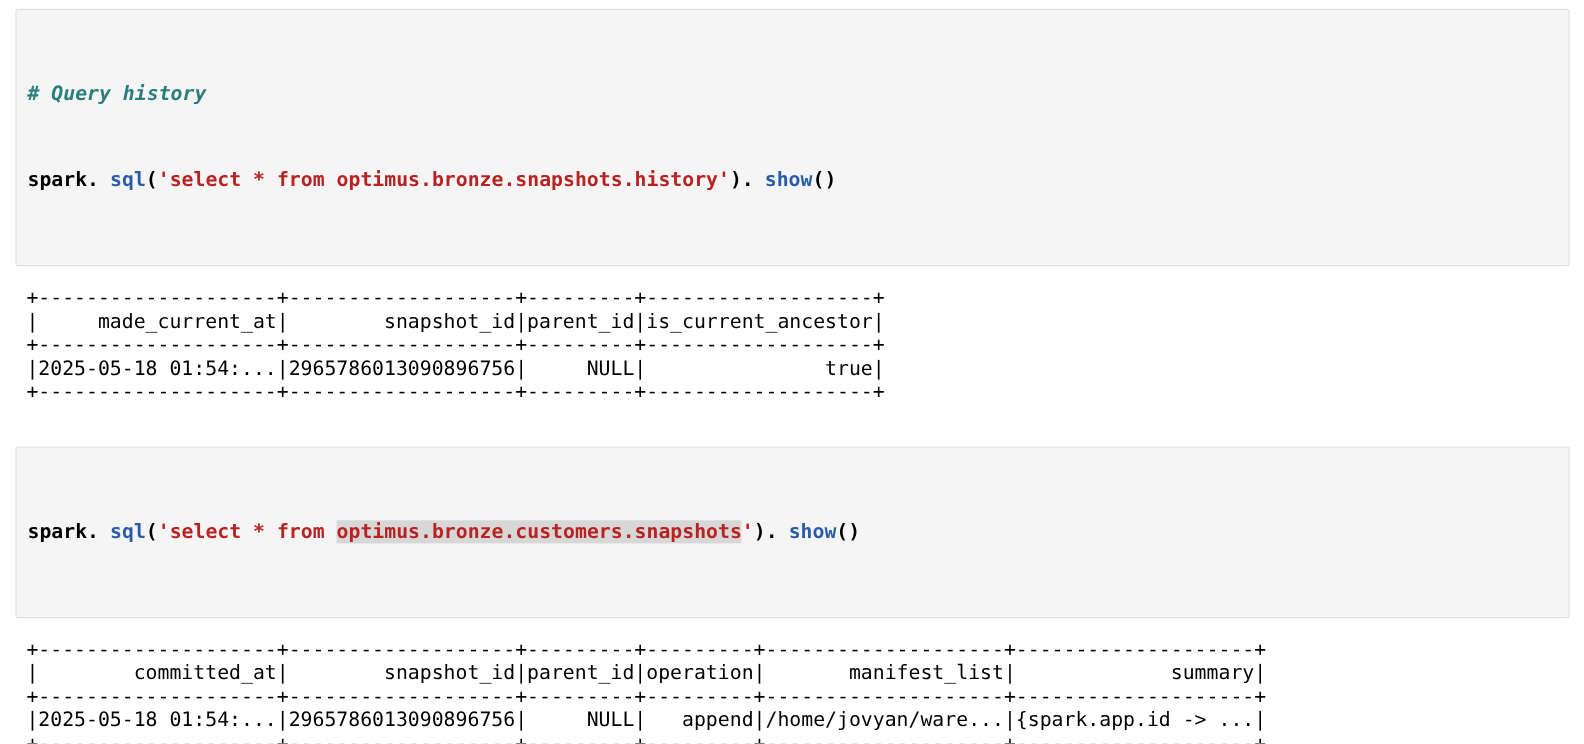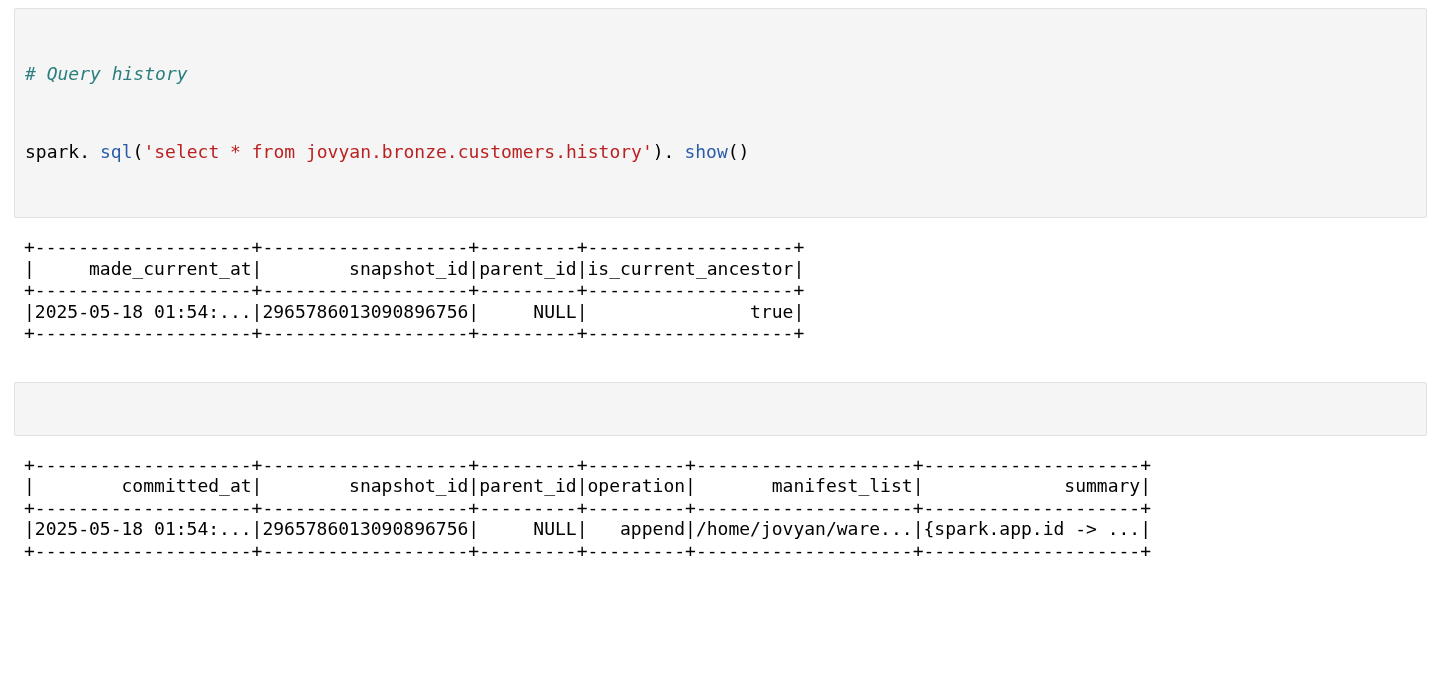--- a/index.html
+++ b/index.html
@@ -13,24 +13,25 @@
   }
   .notebook {
     width: 1440px;
     height: 676px;
   }
   .cell {
     margin: 38px 13px 0 14px;
     background: var(--cell-bg, #f5f5f5);
     border: 1px solid var(--cell-border, #e1e1e1);
     border-radius: 2px;
-    padding: 0 10px;
+    padding: 12px 10px;
     font-size: 18px;
     line-height: 26px;
     white-space: pre;
+    font-weight: bold;
   }
   .section:first-child .cell {
     margin-top: 8px;
   }
   .code-line {
     white-space: pre;
   }
   .comment {
     color: var(--comment, #2a7e7e);
     font-style: italic;
@@ -50,31 +51,32 @@
   }
 </style>
 </head>
 <body>
 
 <div class="notebook">
 
   <div class="section">
     <div class="cell">
       <div class="code-line comment"># Query history</div>
-      <div class="code-line"><span class="tok">spark.</span><span class="tok-fn">sql</span><span class="tok">(</span><span class="tok-str">'select * from jovyan.bronze.customers.history'</span><span class="tok">).</span><span class="tok-fn">show</span><span class="tok">()</span></div>
+      <div class="code-line"><span class="tok">spark.</span><span class="tok-fn">sql</span><span class="tok">(</span><span class="tok-str">'select * from optimus.bronze.snapshots.history'</span><span class="tok">).</span><span class="tok-fn">show</span><span class="tok">()</span></div>
     </div>
     <pre class="output">+--------------------+-------------------+---------+-------------------+
 |     made_current_at|        snapshot_id|parent_id|is_current_ancestor|
 +--------------------+-------------------+---------+-------------------+
 |2025-05-18 01:54:...|2965786013090896756|     NULL|               true|
 +--------------------+-------------------+---------+-------------------+</pre>
   </div>
 
   <div class="section">
     <div class="cell">
+      <div class="code-line"><span class="tok">spark.</span><span class="tok-fn">sql</span><span class="tok">(</span><span class="tok-str">'select * from </span><span class="tok-str hl">optimus.bronze.customers.snapshots</span><span class="tok-str">'</span><span class="tok">).</span><span class="tok-fn">show</span><span class="tok">()</span></div>
     </div>
     <pre class="output">+--------------------+-------------------+---------+---------+--------------------+--------------------+
 |        committed_at|        snapshot_id|parent_id|operation|       manifest_list|             summary|
 +--------------------+-------------------+---------+---------+--------------------+--------------------+
 |2025-05-18 01:54:...|2965786013090896756|     NULL|   append|/home/jovyan/ware...|{spark.app.id -&gt; ...|
 +--------------------+-------------------+---------+---------+--------------------+--------------------+</pre>
   </div>
 
 </div>
 

